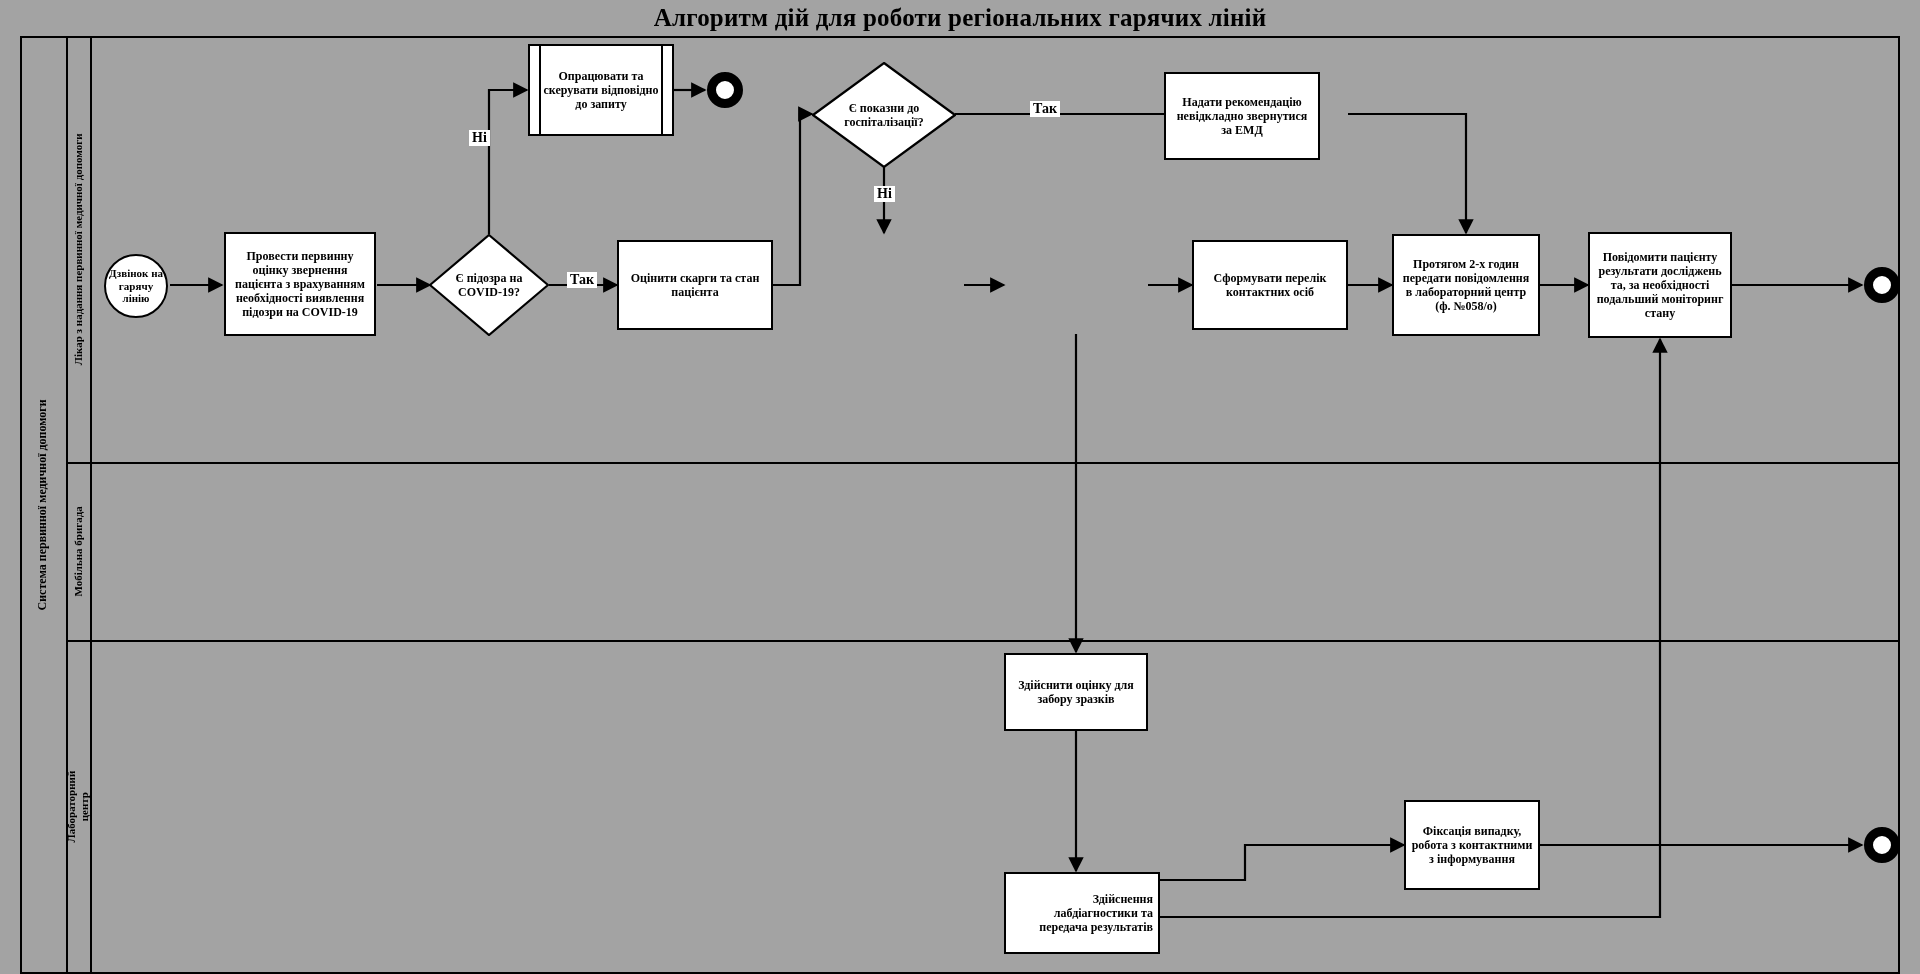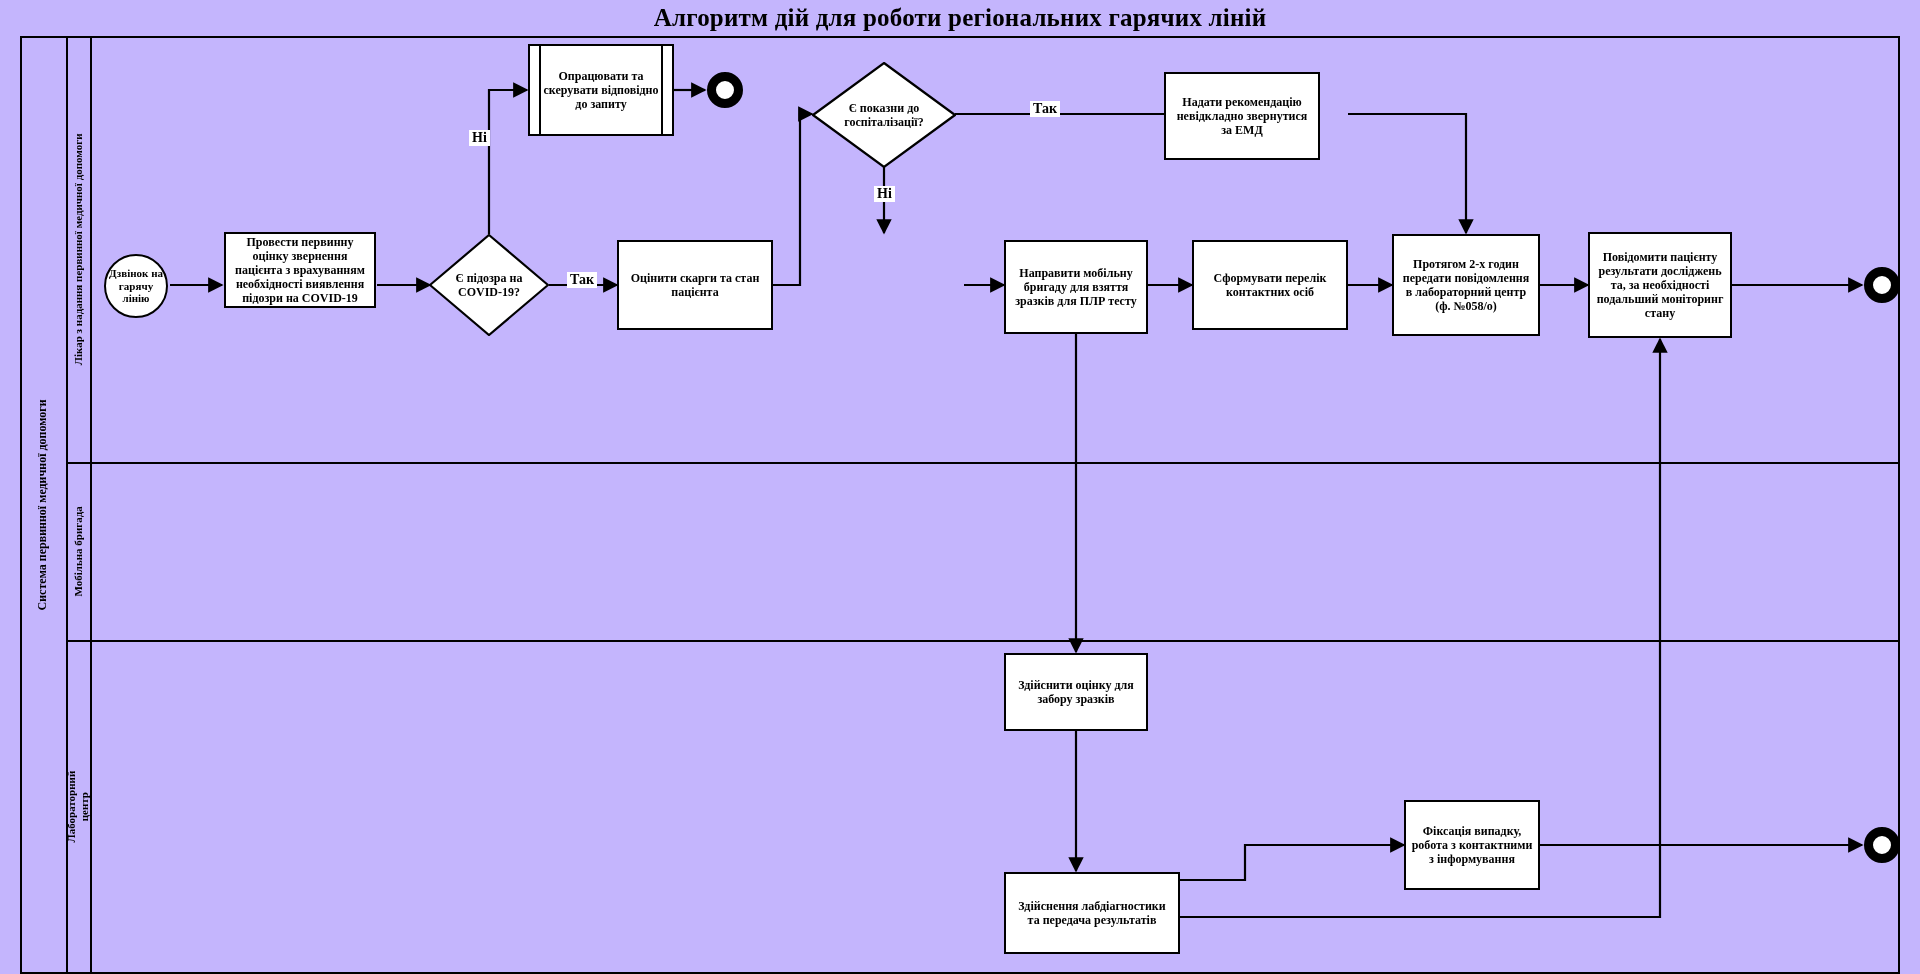--- a/index.html
+++ b/index.html
@@ -5,21 +5,21 @@
   * { box-sizing: border-box; }
   html, body {
     margin: 0; padding: 0;
     background: #ffffff;
     font-family: "Liberation Serif", "DejaVu Serif", serif;
   }
   #canvas {
     position: relative;
     width: 1920px;
     height: 974px;
-    background: #c4b5fd;
+    background: #a3a3a3;
     overflow: hidden;
   }
 
   
   #title {
     position: absolute;
     left: 0; top: 4px;
     width: 1920px;
     text-align: center;
     font-size: 25px;
@@ -211,21 +211,21 @@
 
   <div class="edge-label" style="left:469px; top:130px; font-size:14px;">Ні</div>
   <div class="edge-label" style="left:567px; top:272px; font-size:14px;">Так</div>
   <div class="edge-label" style="left:1030px; top:101px; font-size:14px;">Так</div>
   <div class="edge-label" style="left:874px; top:186px; font-size:14px;">Ні</div>
 
   <div class="node circle-start" style="left:104px; top:254px; width:64px; height:64px; font-size:11px;">
     <span>Дзвінок на гарячу лінію</span>
   </div>
 
-  <div class="node box" style="left:224px; top:232px; width:152px; height:76px; font-size:12px;">
+  <div class="node box" style="left:224px; top:232px; width:152px; height:104px; font-size:12px;">
     <span>Провести первинну оцінку звернення пацієнта з врахуванням необхідності виявлення підозри на COVID-19</span>
   </div>
 
   <div class="diamond-wrap" style="left:429px; top:234px; width:120px; height:102px;">
     <svg width="120" height="102" viewBox="0 0 120 102">
       <polygon points="60,1 119,51 60,101 1,51" fill="#fff" stroke="#000" stroke-width="2.2"></polygon>
     </svg>
     <div class="diamond-label" style="font-size:12px; padding:0 14px;">Є підозра на COVID-19?</div>
   </div>
 
@@ -244,43 +244,40 @@
       <polygon points="72,1 143,53 72,105 1,53" fill="#fff" stroke="#000" stroke-width="2.2"></polygon>
     </svg>
     <div class="diamond-label" style="font-size:12px; padding:0 16px;">Є показни до госпіталізації?</div>
   </div>
 
   <div class="node box" style="left:1164px; top:72px; width:156px; height:88px; font-size:12px;">
     <span>Надати рекомендацію невідкладно звернутися за ЕМД</span>
   </div>
 
 
-  <div class="node box" style="left:1004px; top:240px; width:144px; height:94px; font-size:12px;">
-    <span>Направити мобільну бригаду для взяття зразків для ПЛР тесту</span>
-  </div>
 
   <div class="node box" style="left:1192px; top:240px; width:156px; height:90px; font-size:12px;">
     <span>Сформувати перелік контактних осіб</span>
   </div>
 
   <div class="node box" style="left:1392px; top:234px; width:148px; height:102px; font-size:12px;">
     <span>Протягом 2-х годин передати повідомлення в лабораторний центр (ф. №058/о)</span>
   </div>
 
   <div class="node box" style="left:1588px; top:232px; width:144px; height:106px; font-size:12px;">
     <span>Повідомити пацієнту результати досліджень та, за необхідності подальший моніторинг стану</span>
   </div>
 
   <div class="end-event" style="left:1864px; top:267px; width:36px; height:36px;"></div>
 
   <div class="node box" style="left:1004px; top:653px; width:144px; height:78px; font-size:12px;">
     <span>Здійснити оцінку для забору зразків</span>
   </div>
 
-  <div class="node box" style="left:1004px; top:872px; width:176px; height:82px; font-size:12px;">
+  <div class="node box" style="left:1004px; top:872px; width:156px; height:82px; font-size:12px;text-align:right;">
     <span>Здійснення лабдіагностики та передача результатів</span>
   </div>
 
   <div class="node box" style="left:1404px; top:800px; width:136px; height:90px; font-size:12px;">
     <span>Фіксація випадку, робота з контактними з інформування</span>
   </div>
 
   <div class="end-event" style="left:1864px; top:827px; width:36px; height:36px;"></div>
 
 </div>

